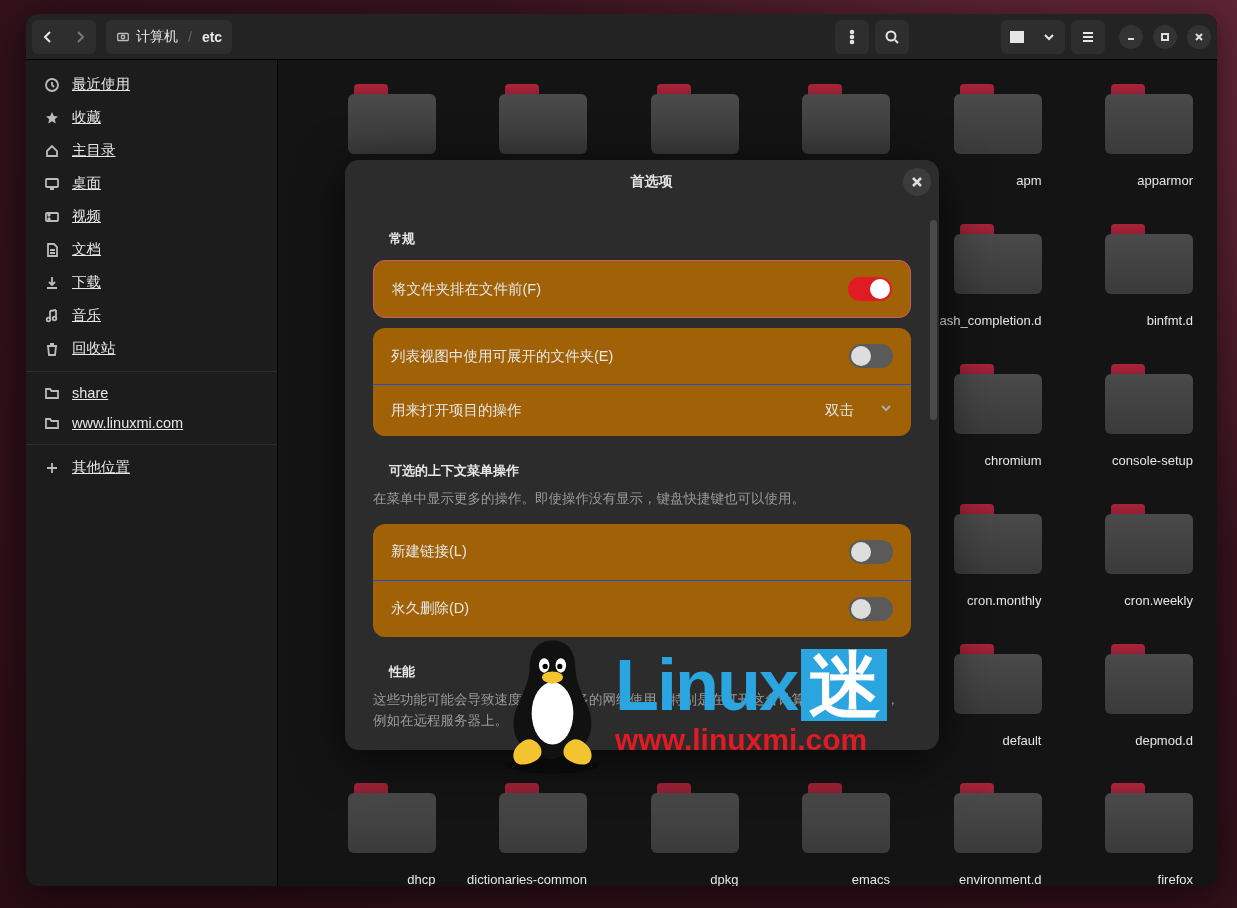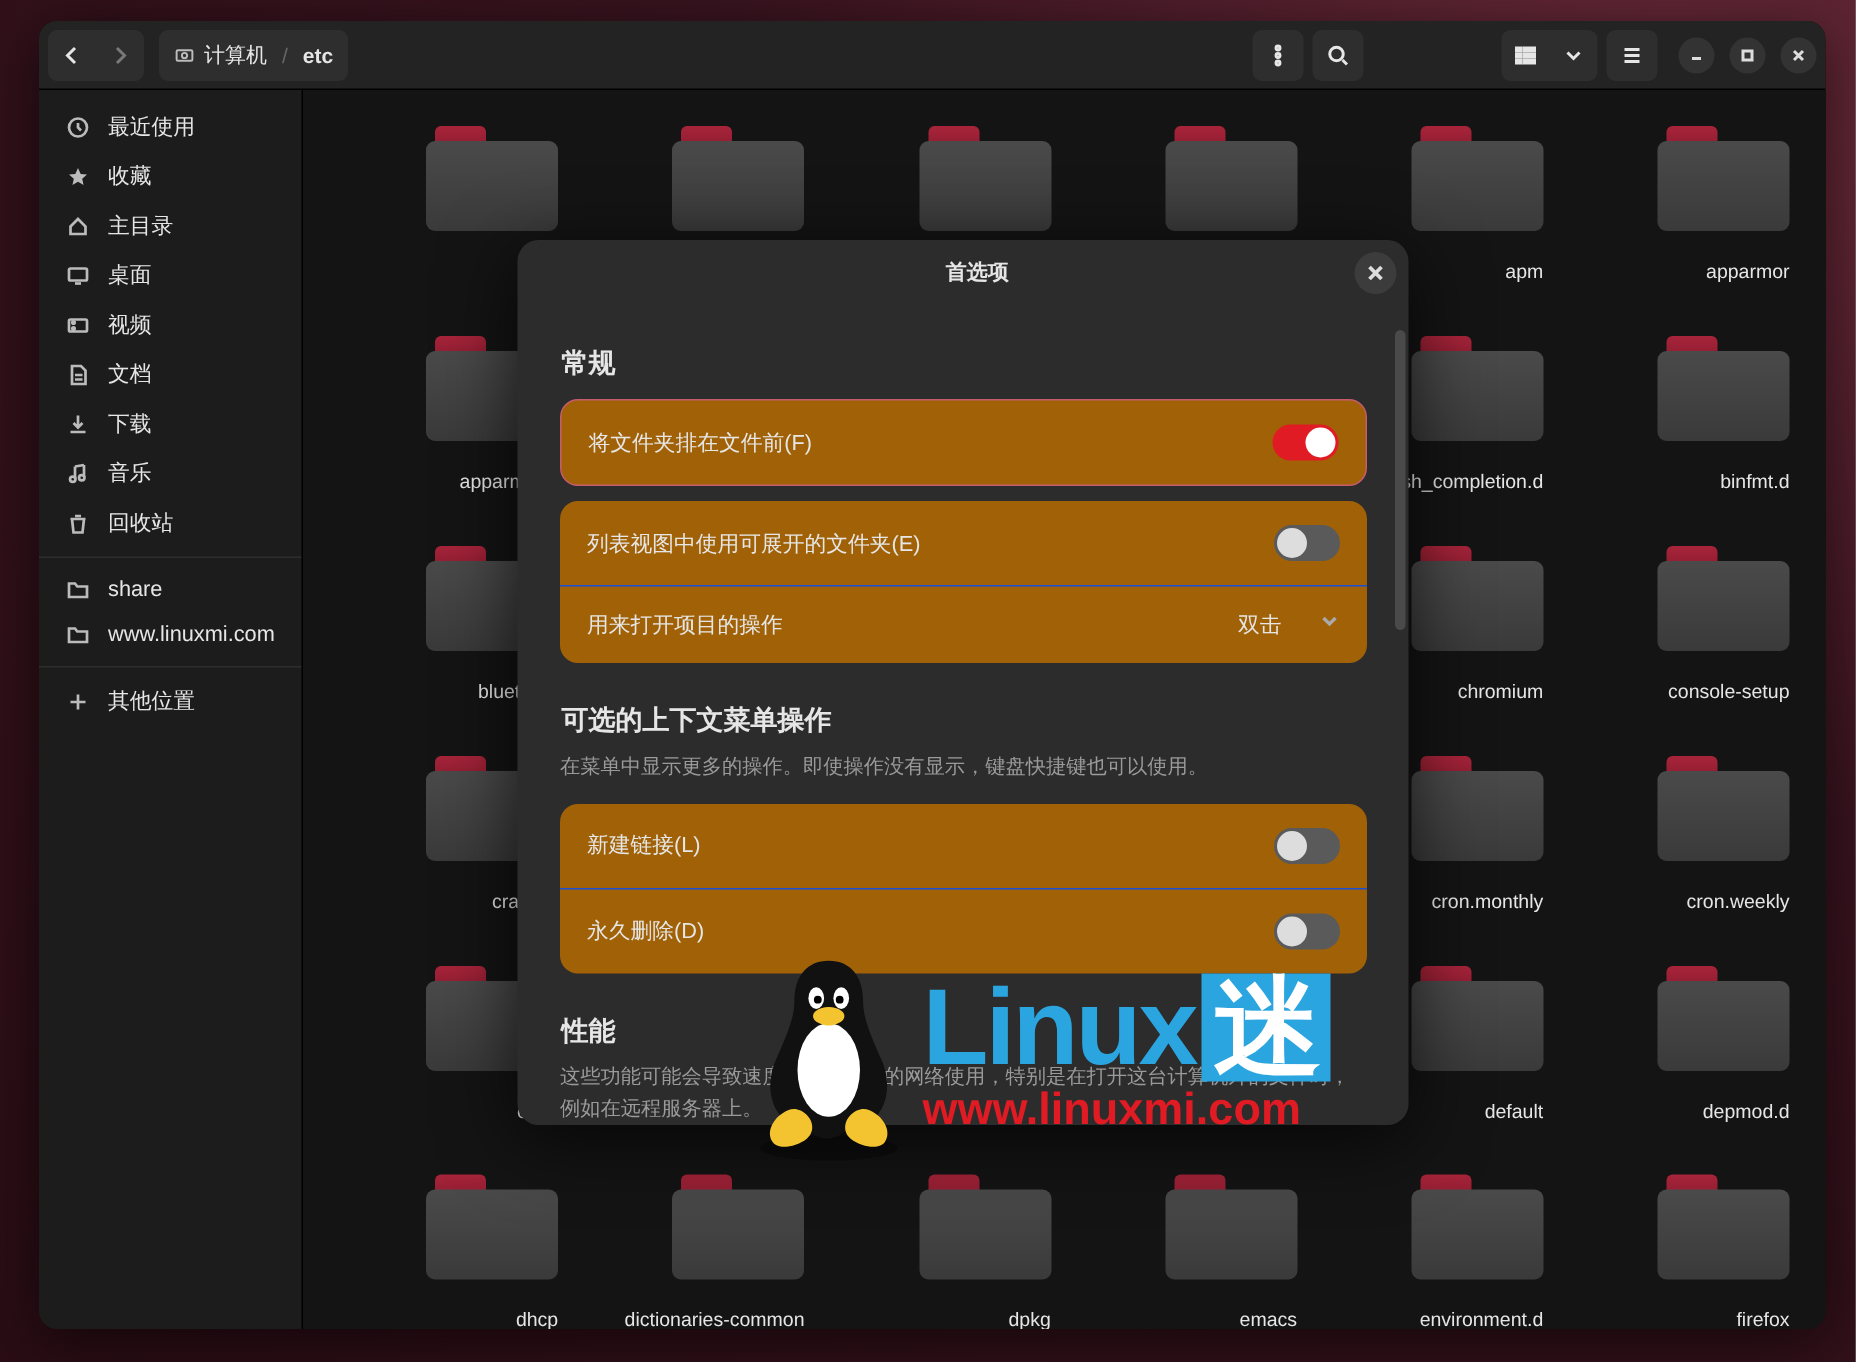--- a/index.html
+++ b/index.html
@@ -44,22 +44,23 @@
   height:34px;padding:0 10px;border-radius:6px;margin-left:4px;
 }
 .path-seg{display:flex;align-items:center;gap:6px;color:var(--fg);}
 .path-sep{color:#666;margin:0 2px;}
 .spacer{flex:1;}
 .win-controls{display:flex;gap:10px;margin-left:8px;}
 .win-btn{width:24px;height:24px;border-radius:50%;background:#333;display:flex;align-items:center;justify-content:center;cursor:pointer;}
 .win-btn svg{width:10px;height:10px;stroke:#ddd;fill:none;stroke-width:2;}
 .body{flex:1;display:flex;overflow:hidden;}
 .sidebar{
-  width:176px;background:var(--bg-sidebar);padding:8px 0;overflow-y:auto;
+  width:252px;background:var(--bg-sidebar);padding:8px 0;overflow-y:auto;
   border-right:1px solid #000;
+  text-decoration:underline;
 }
 .side-item{
   display:flex;align-items:center;gap:12px;padding:7px 18px;
   color:var(--fg);cursor:pointer;font-size:14.5px;
 }
 .side-item .ico{width:16px;height:16px;display:flex;align-items:center;justify-content:center;color:#bbb;}
 .side-item .ico svg{width:16px;height:16px;stroke:currentColor;fill:none;stroke-width:1.8;}
 .side-sep{height:1px;background:#2e2e2e;margin:6px 0;}
 .main{
   flex:1;background:var(--bg-window);padding:20px;overflow:auto;position:relative;
@@ -80,21 +81,21 @@
 .dialog-header{
   height:44px;display:flex;align-items:center;justify-content:center;
   position:relative;font-size:14px;font-weight:600;margin-left:19px;
 }
 .dialog-close{
   position:absolute;right:8px;top:8px;width:28px;height:28px;border-radius:50%;
   background:#3c3c3c;display:flex;align-items:center;justify-content:center;cursor:pointer;
 }
 .dialog-close svg{width:12px;height:12px;stroke:#ddd;stroke-width:2.5;}
 .dialog-body{flex:1;overflow-y:auto;padding:0 28px 20px;}
-.section-title{font-size:18px;font-weight:600;margin:26px 1px 12px;color:var(--fg);}
+.section-title{font-size:13px;font-weight:600;margin:26px 16px 12px;color:var(--fg);}
 .section-sub{font-size:13.5px;color:var(--fg-dim);margin:-4px 0 14px;line-height:1.6;}
 .pref-group{background:#a16207;border-radius:12px;overflow:hidden;}
 .pref-group.highlight{border:1.5px solid var(--highlight);}
 .pref-row{
   display:flex;align-items:center;justify-content:space-between;
   padding:16px 18px;border-bottom:1px solid #1d4ed8;font-size:14.5px;
 }
 .pref-row:last-child{border-bottom:none;}
 .pref-label{color:var(--fg);}
 .pref-value{display:flex;align-items:flex-start;gap:25px;color:var(--fg);}

